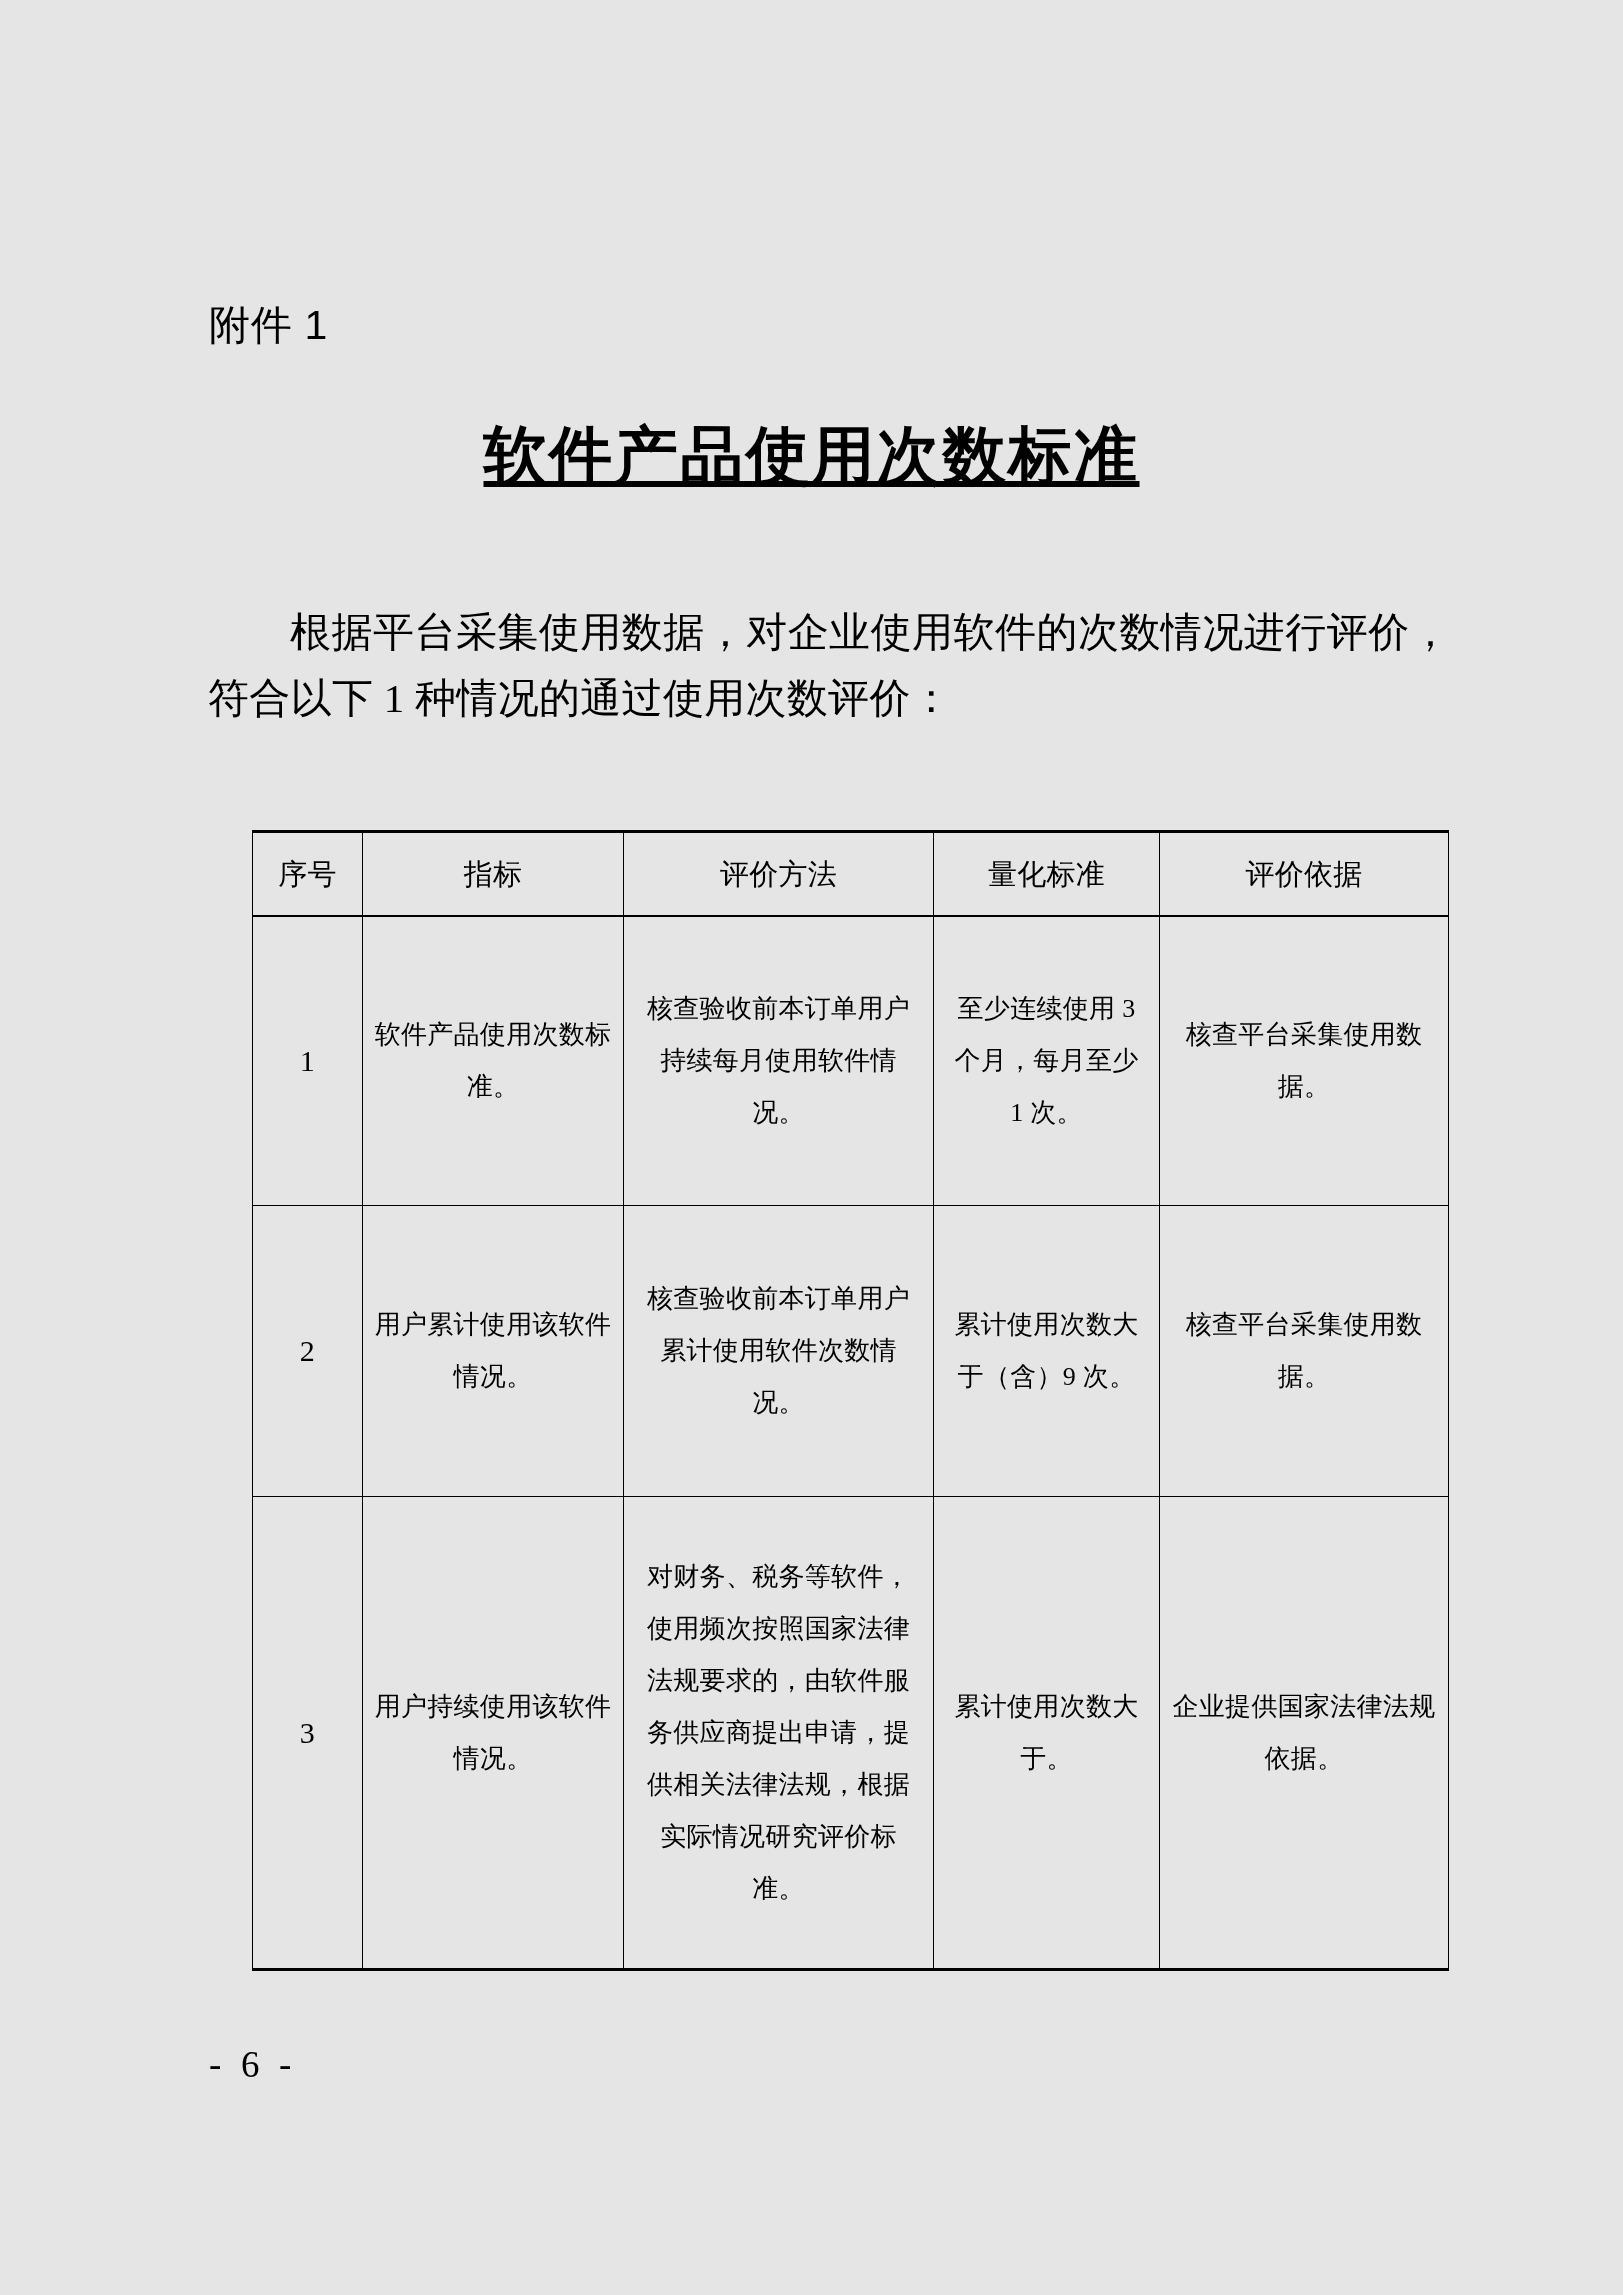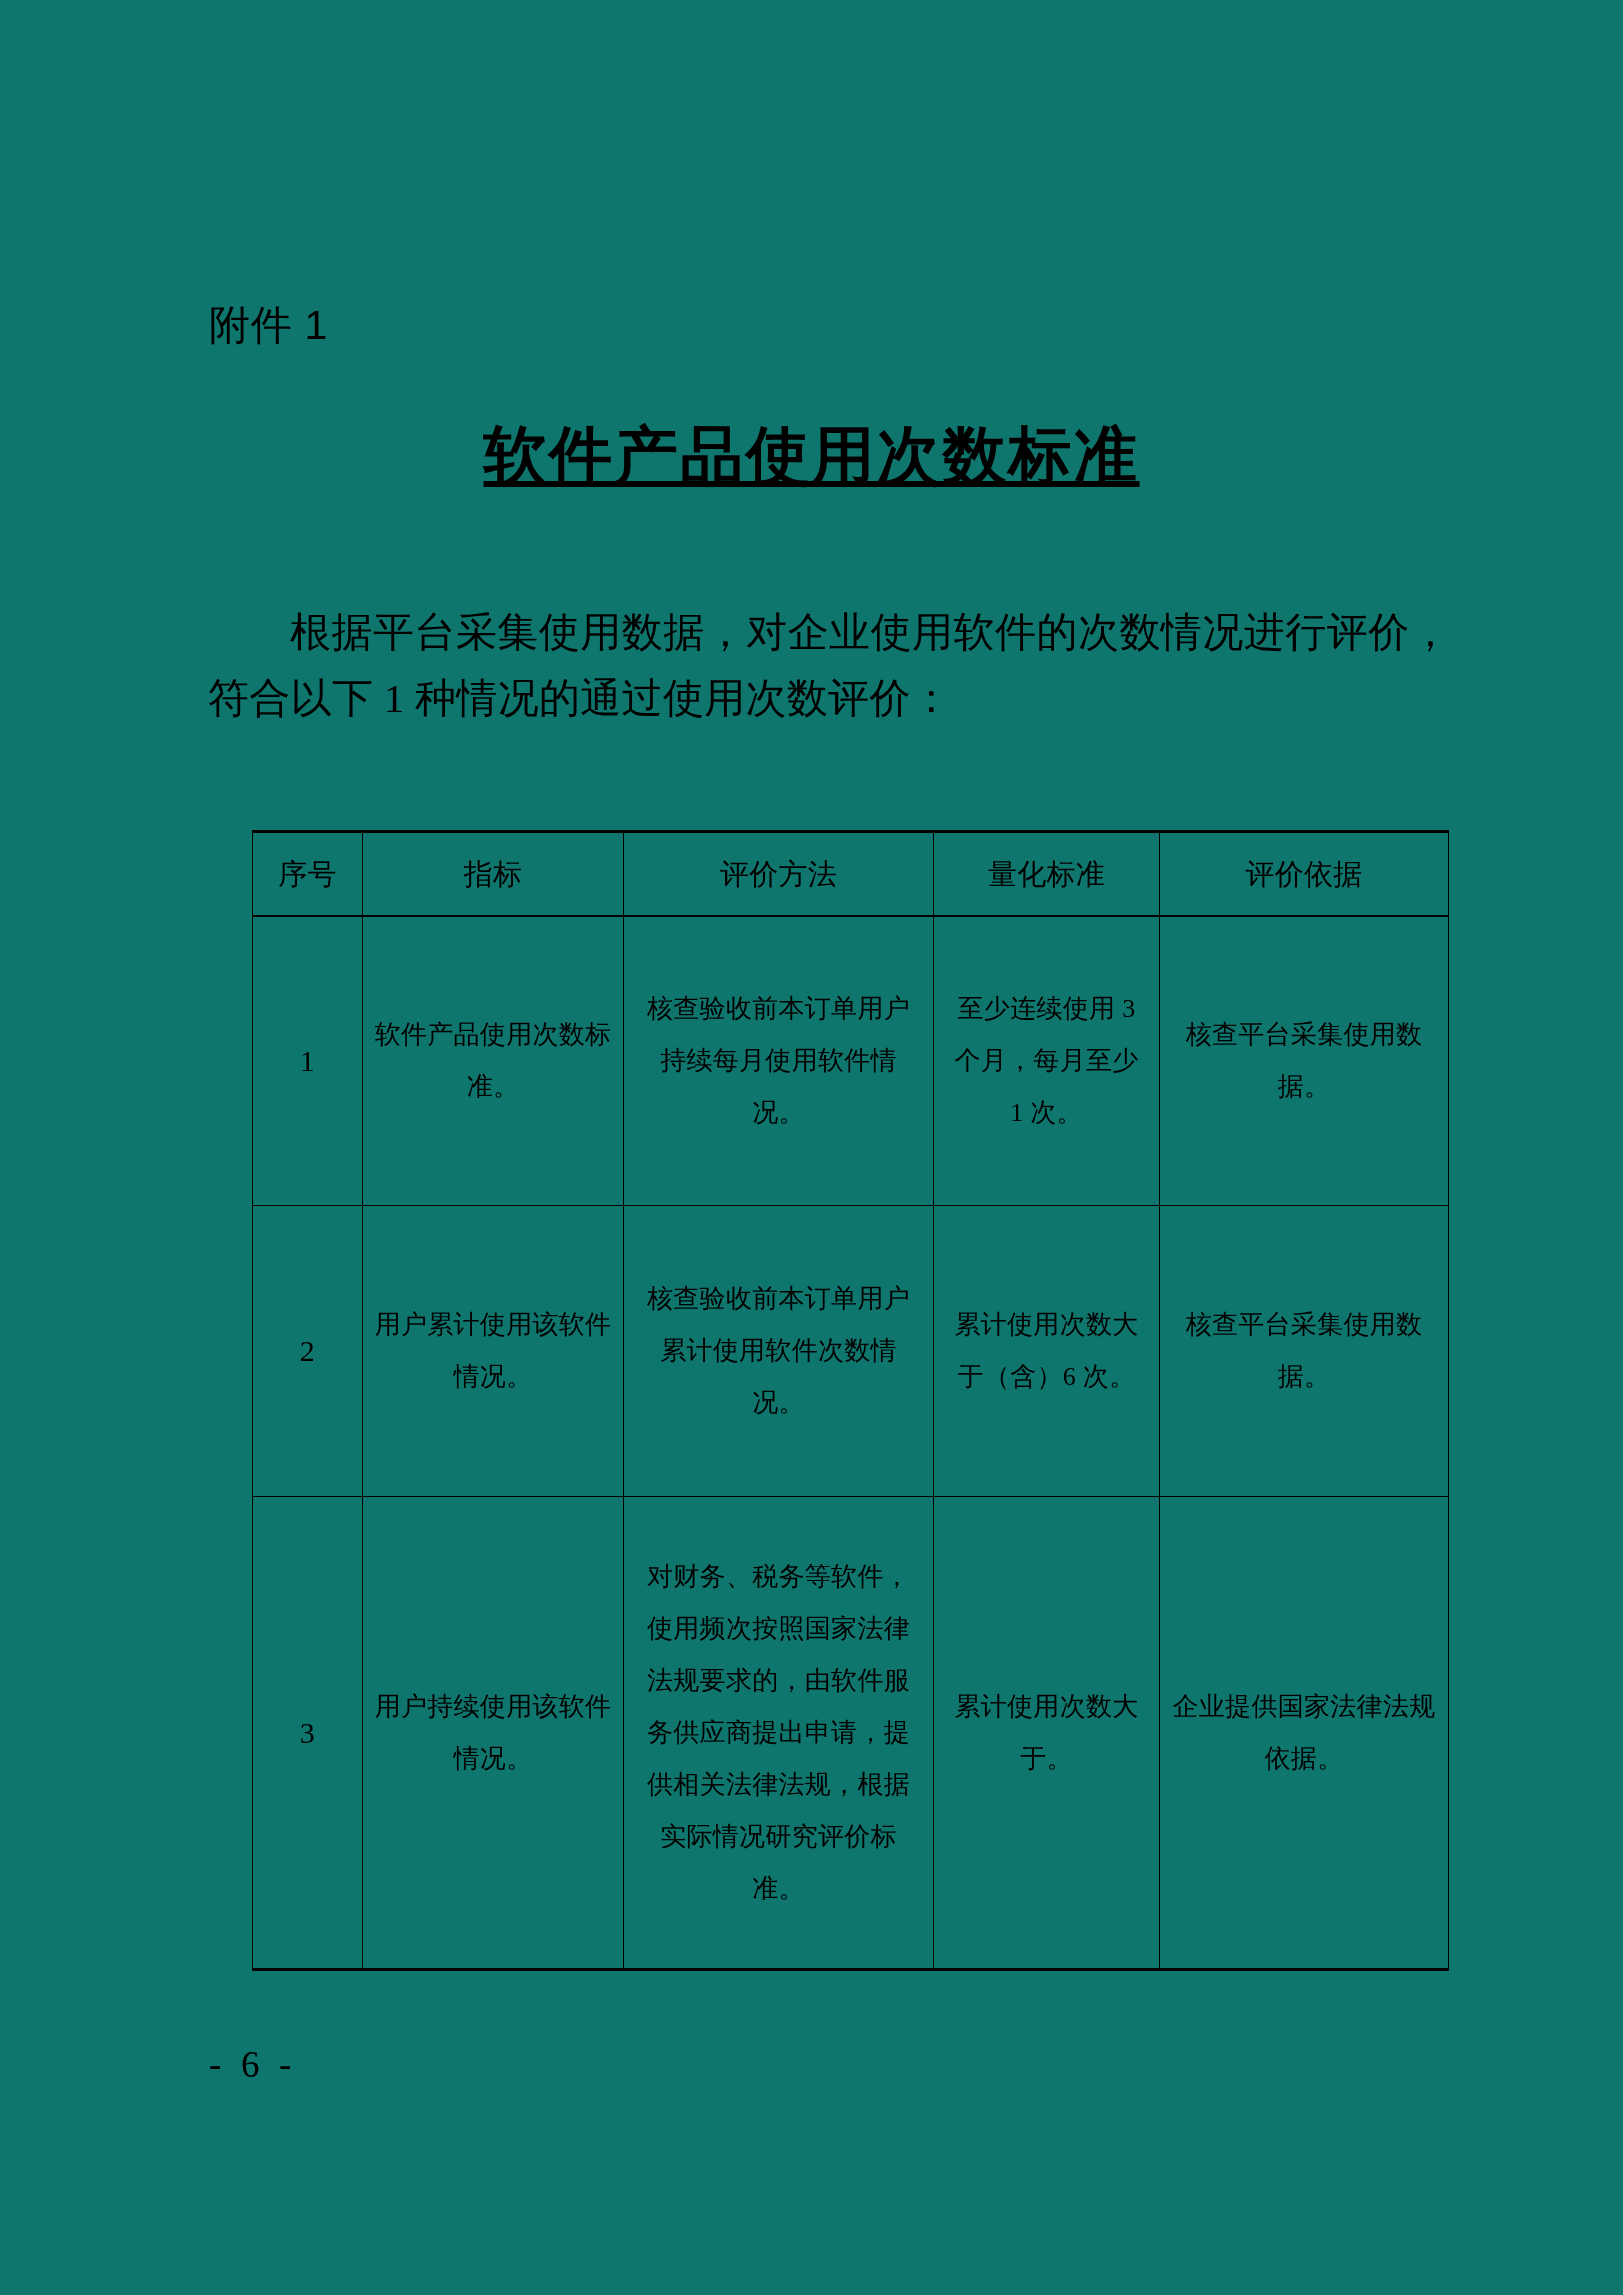--- a/index.html
+++ b/index.html
@@ -8,21 +8,21 @@
     background: #ffffff;
   }
   body {
     font-family: "Liberation Serif", "DejaVu Serif", serif;
     color: #000000;
   }
   .page {
     position: relative;
     width: 1623px;
     height: 2295px;
-    background: #0f766e;
+    background: #e5e5e5;
     overflow: hidden;
     box-sizing: border-box;
   }
 
   
   .attachment-label {
     position: absolute;
     left: 209px;
     top: 301px;
     font-size: 41px;
@@ -152,21 +152,21 @@
         <td class="cell-num">1</td>
         <td>软件产品使用次数标准。</td>
         <td>核查验收前本订单用户持续每月使用软件情况。</td>
         <td>至少连续使用 3 个月，每月至少 1 次。</td>
         <td>核查平台采集使用数据。</td>
       </tr>
       <tr class="row-2">
         <td class="cell-num">2</td>
         <td>用户累计使用该软件情况。</td>
         <td>核查验收前本订单用户累计使用软件次数情况。</td>
-        <td>累计使用次数大于（含）6 次。</td>
+        <td>累计使用次数大于（含）9 次。</td>
         <td>核查平台采集使用数据。</td>
       </tr>
       <tr class="row-3">
         <td class="cell-num">3</td>
         <td>用户持续使用该软件情况。</td>
         <td>对财务、税务等软件，使用频次按照国家法律法规要求的，由软件服务供应商提出申请，提供相关法律法规，根据实际情况研究评价标准。</td>
         <td>累计使用次数大于。</td>
         <td>企业提供国家法律法规依据。</td>
       </tr>
     </tbody>

